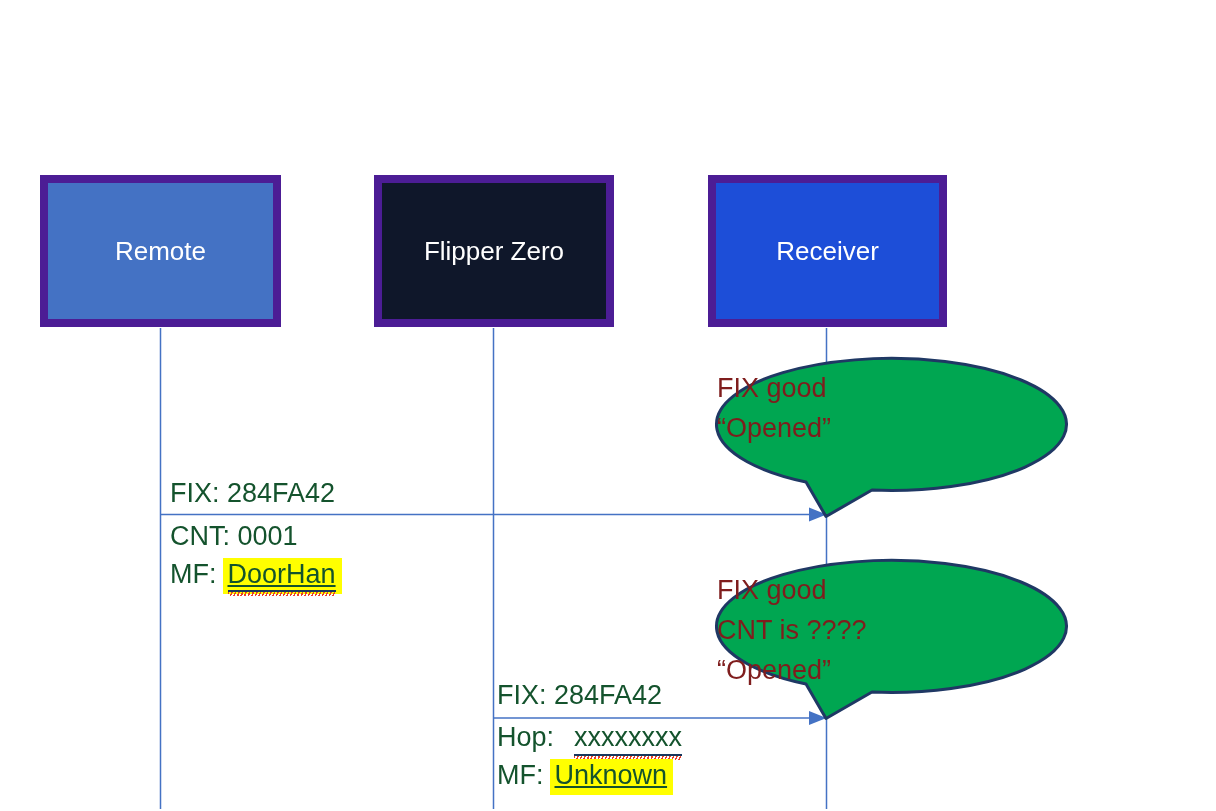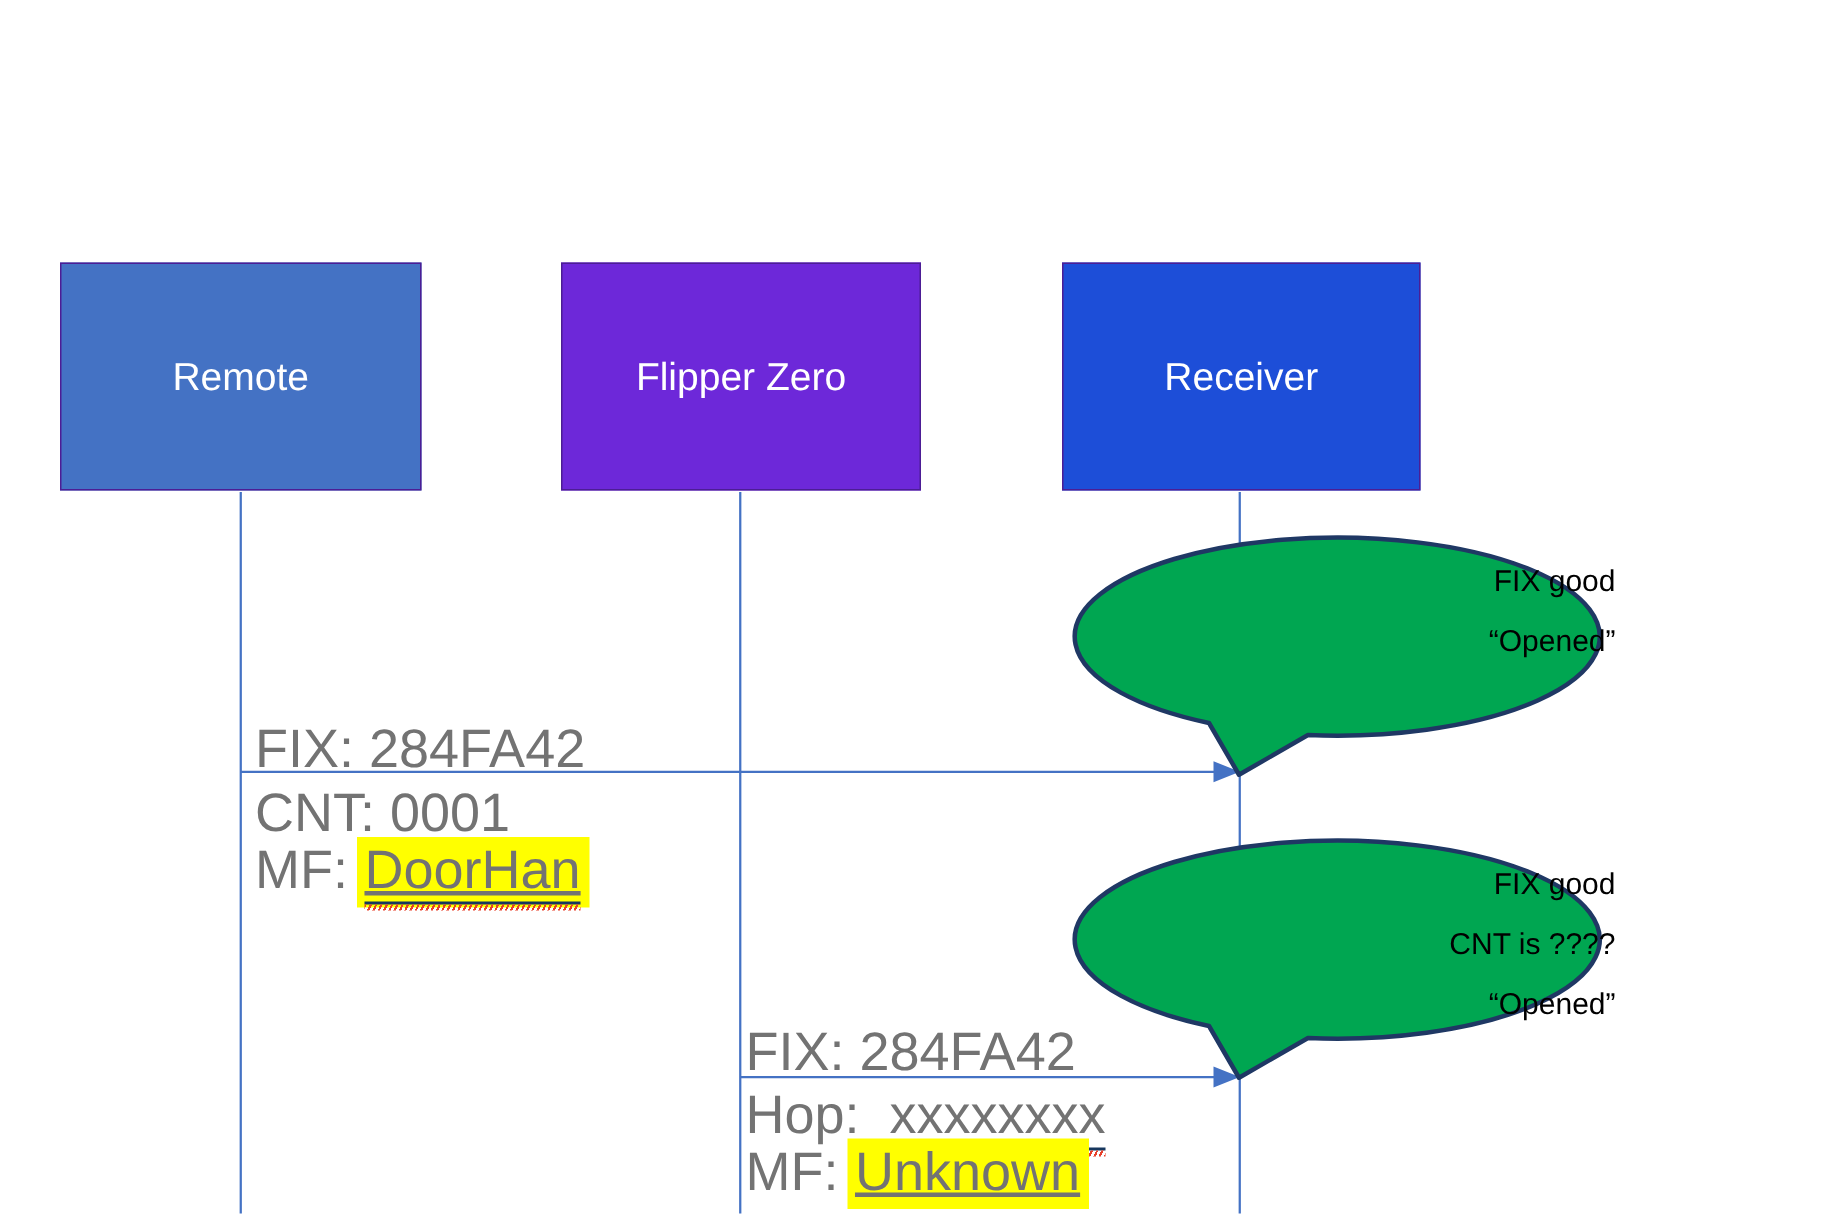--- a/index.html
+++ b/index.html
@@ -19,57 +19,57 @@
     font-size: 70px;
     font-weight: 300;
     letter-spacing: -2px;
     color: #000000;
     white-space: nowrap;
   }
   .actor-box {
     position: absolute;
     top: 175px;
     height: 152px;
-    border: 1px solid #4c1d95;
+    border: 8px solid #4c1d95;
     box-sizing: border-box;
     display: flex;
     align-items: center;
     justify-content: center;
   }
   .actor-label {
     color: #ffffff;
     font-size: 26px;
     white-space: nowrap;
   }
   .box-remote   { left: 40px;  width: 241px; background: #4472C4; }
-  .box-flipper  { left: 374px; width: 240px; background: #6d28d9; }
+  .box-flipper  { left: 374px; width: 240px; background: #0f172a; }
   .box-receiver { left: 708px; width: 239px; background: #1d4ed8; }
 
   .overlay {
     position: absolute;
     left: 0; top: 0;
     width: 1216px; height: 811px;
   }
 
   .callout-text {
     position: absolute;
     width: 360px;
-    text-align: right;
-    color: #000000;
-    font-size: 20px;
+    text-align: left;
+    color: #7f1d1d;
+    font-size: 27px;
     line-height: 40px;
     white-space: nowrap;
   }
   .callout-text-1 { left: 717px; top: 368px; }
   .callout-text-2 { left: 717px; top: 570px; }
 
   .msg-line {
     position: absolute;
-    font-size: 36px;
-    color: #737373;
+    font-size: 27px;
+    color: #14532d;
     white-space: nowrap;
   }
   .m1-l1 { left: 170px; top: 478px; }
   .m1-l2 { left: 170px; top: 521px; }
   .m1-l3 { left: 170px; top: 559px; }
   .m2-l1 { left: 497px; top: 680px; }
   .m2-l2 { left: 497px; top: 722px; }
   .m2-l3 { left: 497px; top: 760px; }
 
   .hl {

